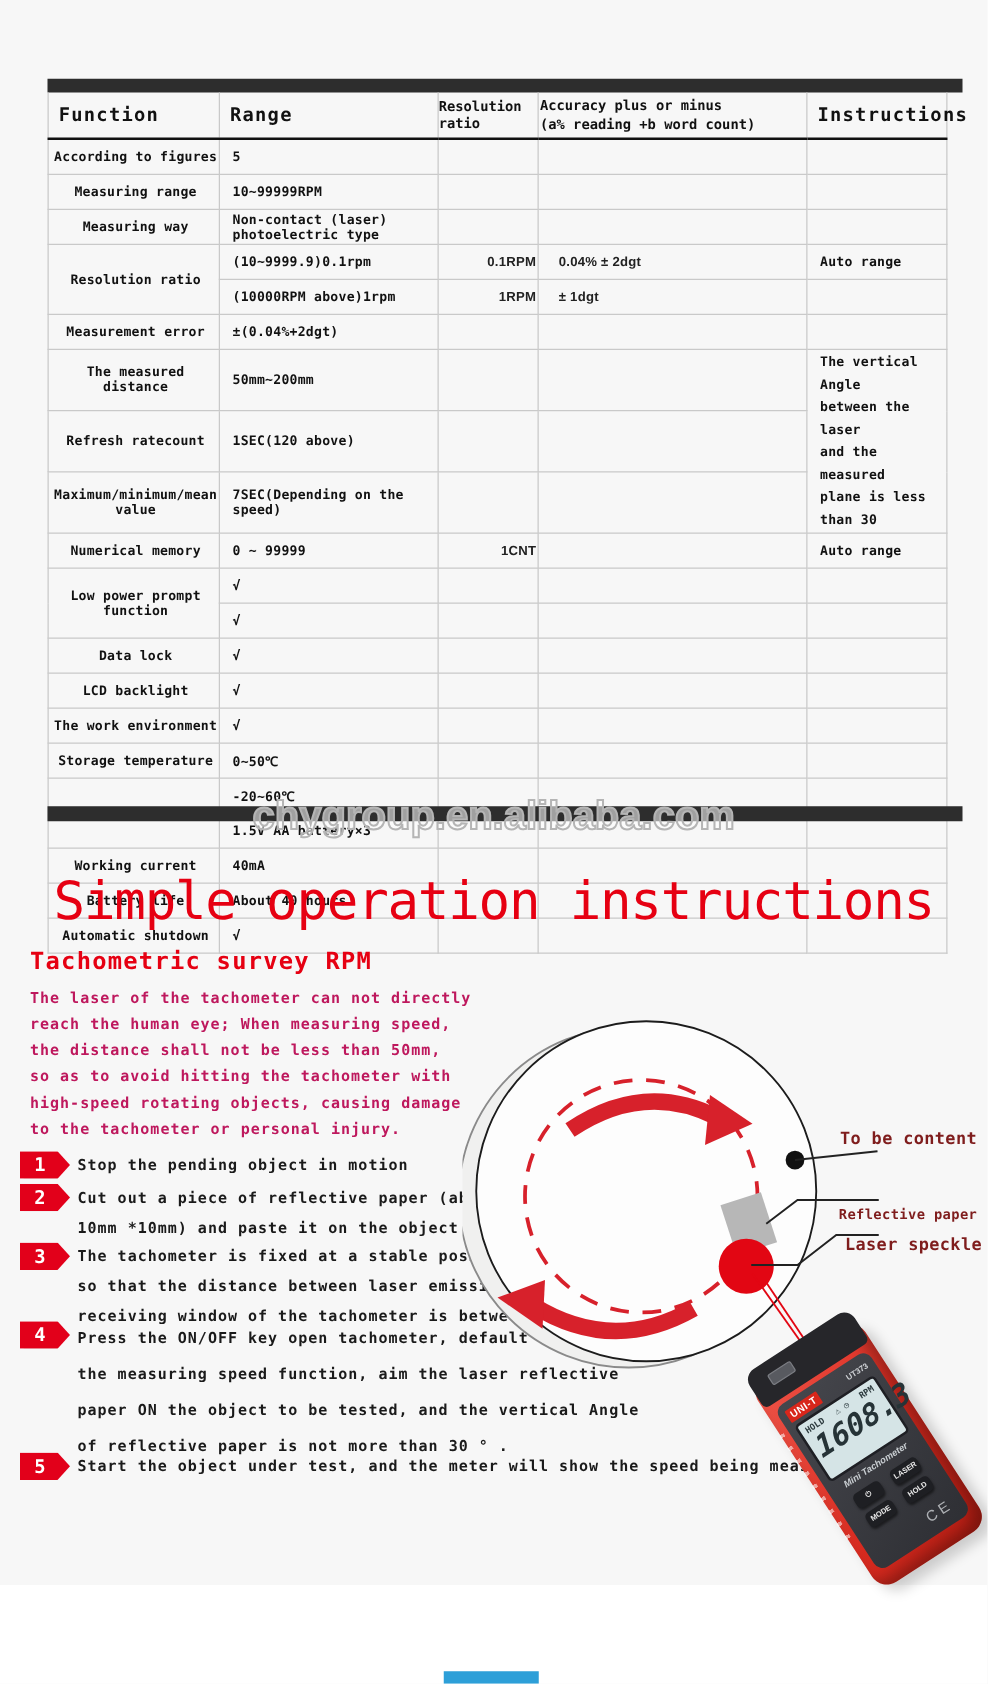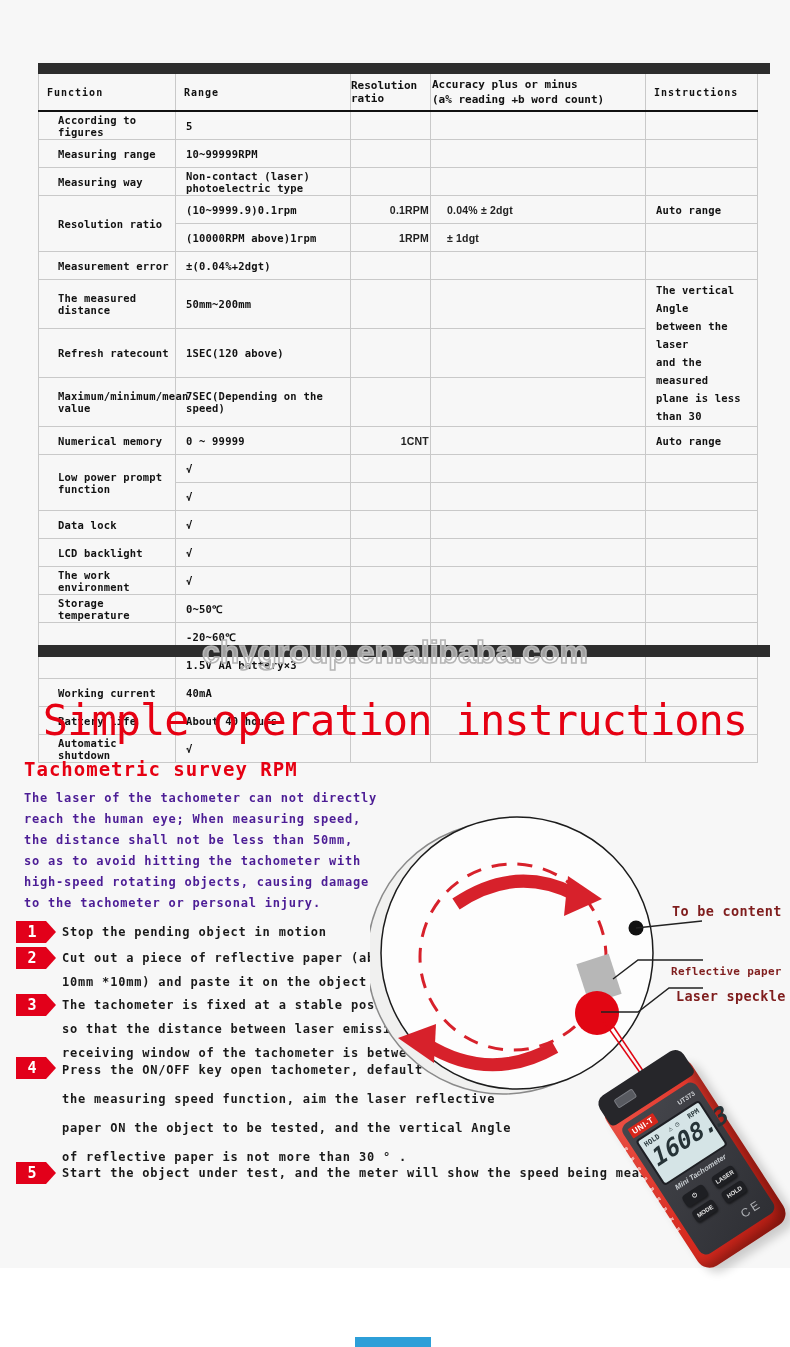--- a/index.html
+++ b/index.html
@@ -9,42 +9,42 @@
 
   
   .bar{position:absolute;left:38px;width:732px;background:#2d2d2d;}
   .bar-top{top:63px;height:11px;}
   .bar-bottom{top:645px;height:12px;}
   table.spec{position:absolute;left:38px;top:74px;width:719px;border-collapse:collapse;
              table-layout:fixed;color:#111;}
   table.spec th,table.spec td{border:1px solid #c9c9c9;font-weight:bold;overflow:visible;
              white-space:pre-line;vertical-align:middle;}
   table.spec thead th{border-top:none;border-bottom:2px solid #111;height:34px;text-align:left;}
-  th.h0,th.h1,th.h4{font-size:10px;letter-spacing:1px;padding-left:8px;}
+  th.h0,th.h1,th.h4{font-size:15px;letter-spacing:1px;padding-left:8px;}
   th.h2{font-size:11px;text-align:center;white-space:nowrap;padding:0;}
   th.h3{font-size:11px;text-align:center;line-height:15px;}
   table.spec td{height:25px;font-size:10.5px;letter-spacing:0.2px;}
-  td.c0{padding-left:19px;}
+  td.c0{padding-left:4px;text-align:center;}
   td.c1{padding-left:10px;}
   td.c2{text-align:right;}
   td.c3{padding-left:16px;margin-top:36px;}
   td.c4{font-size:13px;padding-left:10px;letter-spacing:0.5px;}
   td.big{font-family:"Liberation Sans",sans-serif;font-weight:normal;font-size:15px;
          letter-spacing:0.3px;color:#222;}
   td.multi{font-size:11px;line-height:18px;letter-spacing:0;}
 
   
   .watermark{position:absolute;left:50%;transform:translateX(-50%);top:634px;z-index:5;
              font-family:"Liberation Sans",sans-serif;font-weight:bold;font-size:32px;
              color:rgba(255,255,255,0.55);-webkit-text-stroke:1.6px #b5b5b5;white-space:nowrap;}
   .main-title{position:absolute;left:0;top:696px;width:790px;text-align:center;
               color:#e60012;font-weight:normal;font-size:42px;letter-spacing:-1px;}
   .section-heading{position:absolute;left:24px;top:758px;color:#e60012;
                    font-weight:bold;font-size:19px;letter-spacing:1px;}
-  .intro{position:absolute;left:24px;top:788px;width:420px;color:#4c1d95;
+  .intro{position:absolute;left:24px;top:788px;width:420px;color:#be185d;
          font-weight:bold;font-size:12px;line-height:21px;letter-spacing:0.8px;white-space:pre-line;}
 
   
   .step{position:absolute;left:16px;width:760px;}
   .step-badge{position:absolute;left:0;top:0;width:40px;height:22px;background:#e2001a;
               clip-path:polygon(0 0,75% 0,100% 50%,75% 100%,0 100%);
               color:#fff;font-weight:bold;font-size:15px;text-align:center;line-height:22px;
               padding-right:8px;box-sizing:border-box;filter:drop-shadow(3px 3px 0 #b7b7b7);}
   .step-text{margin-left:46px;color:#1a1a1a;font-weight:bold;font-size:12px;
              line-height:24px;letter-spacing:0.8px;white-space:pre-line;position:relative;top:-1px;}

